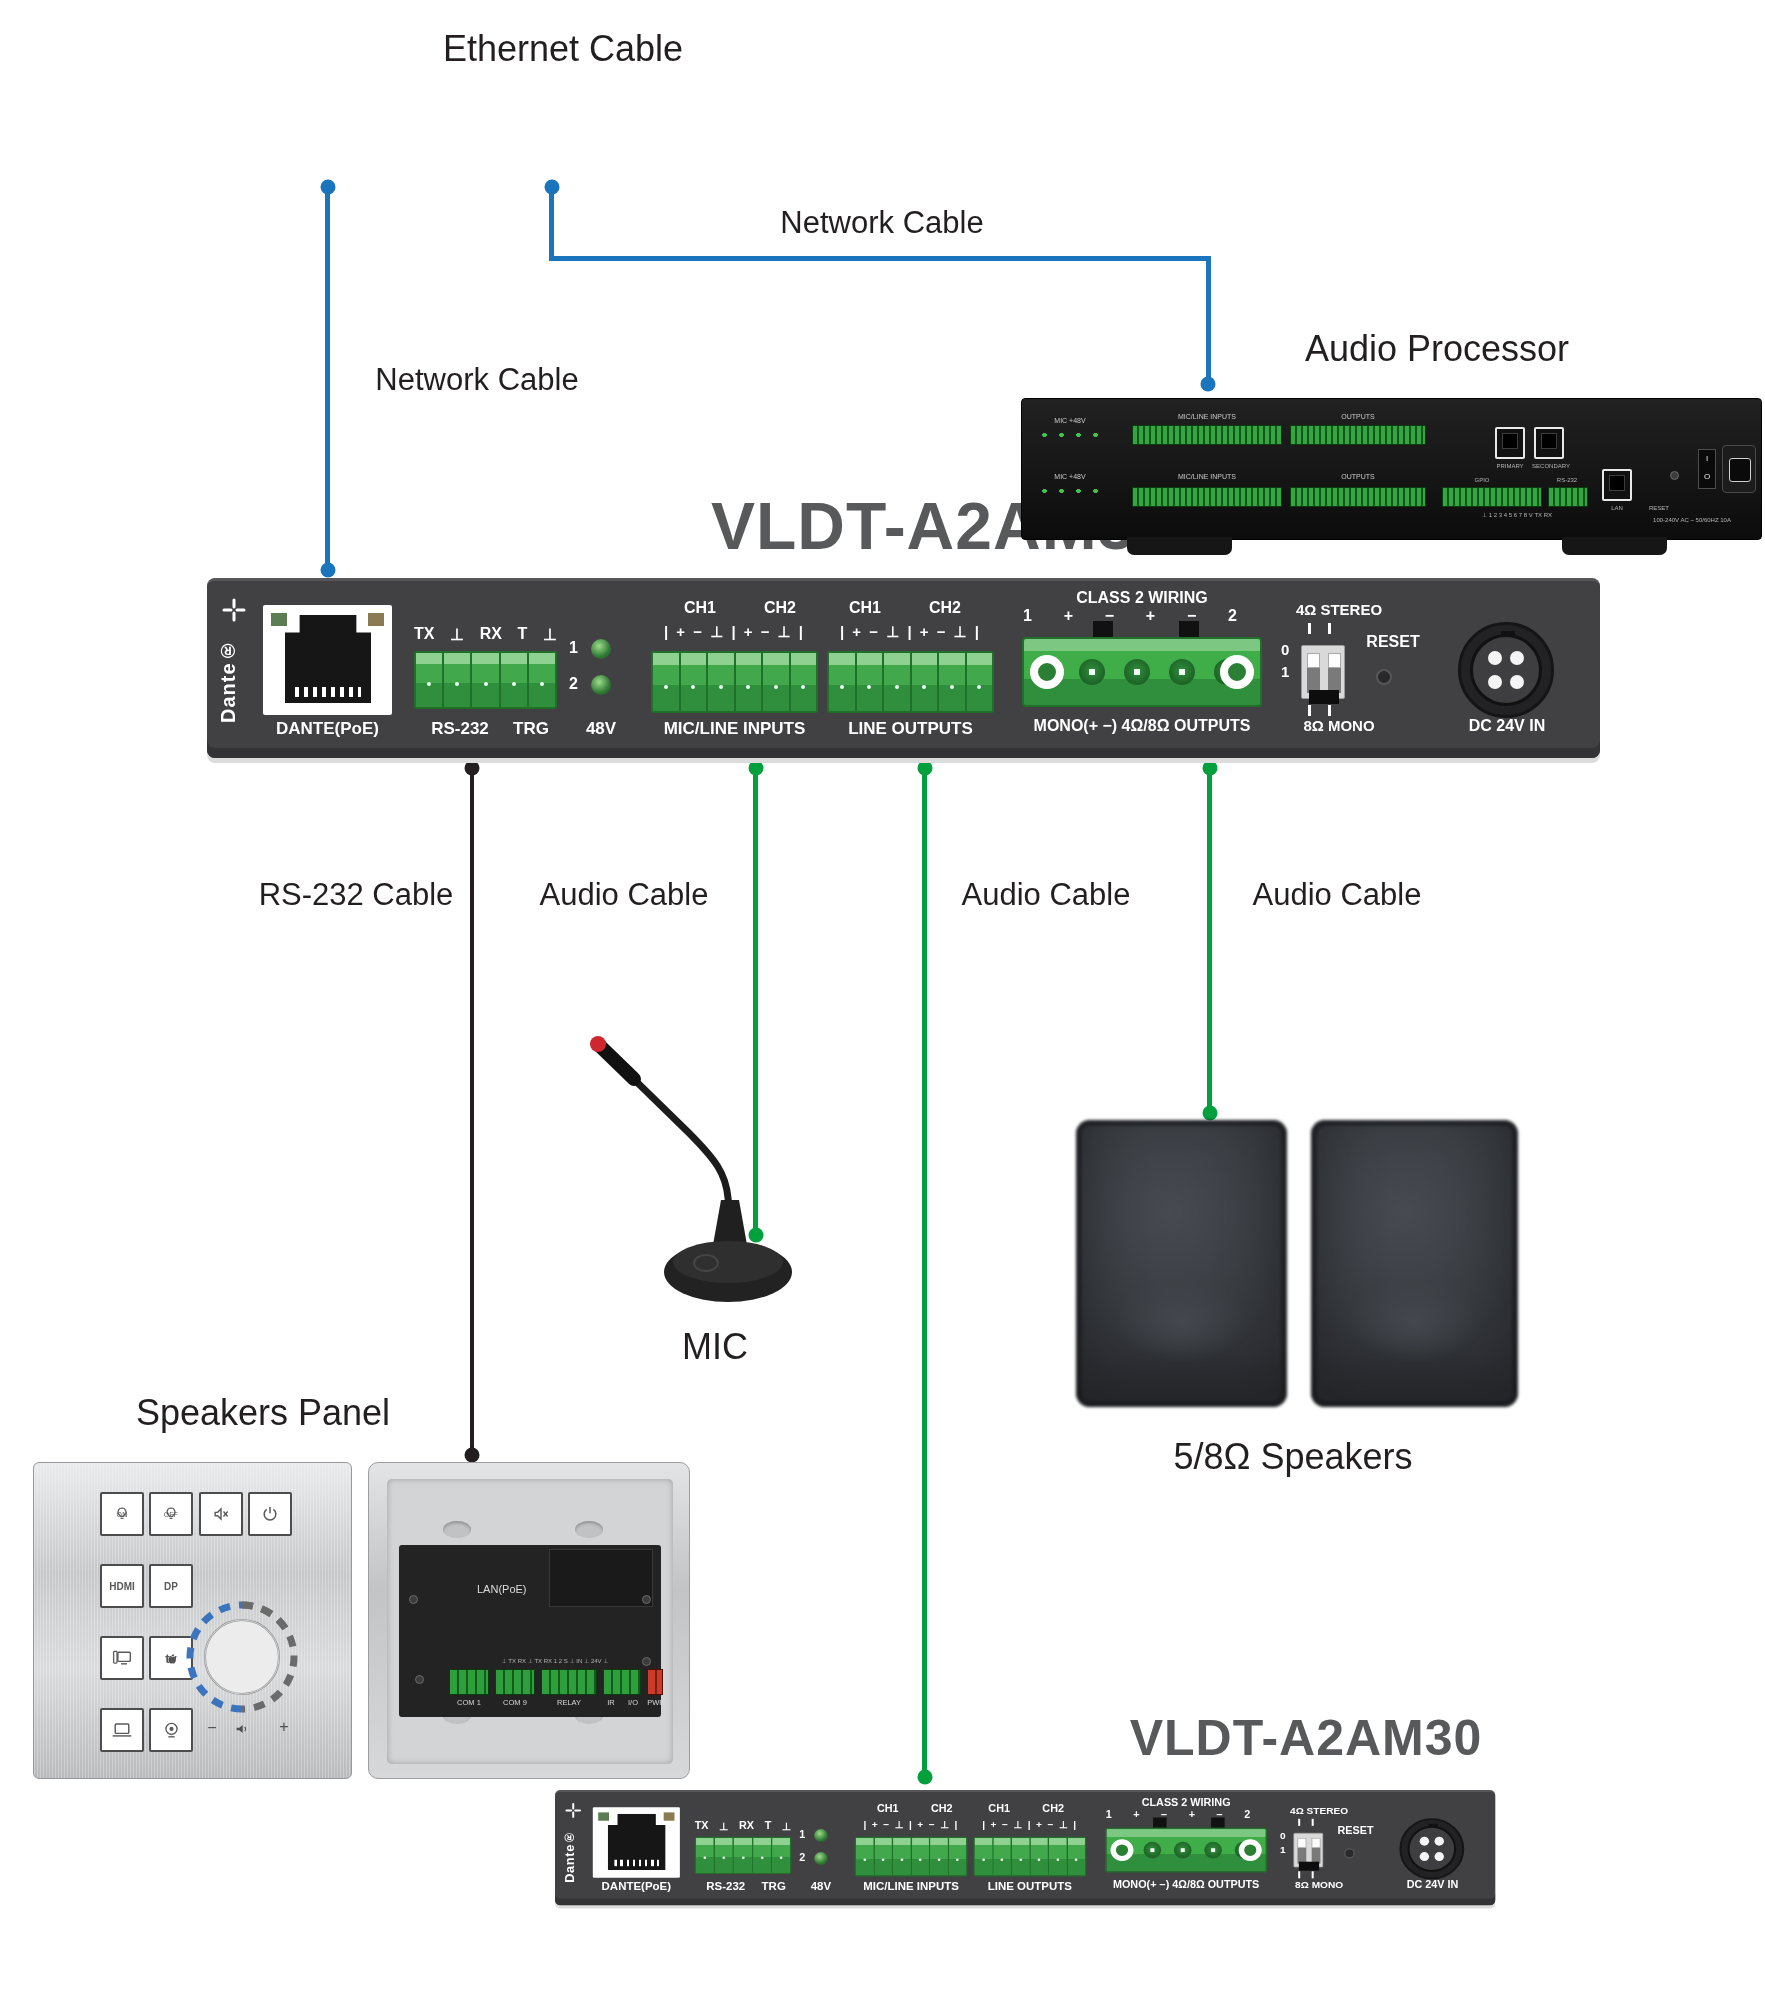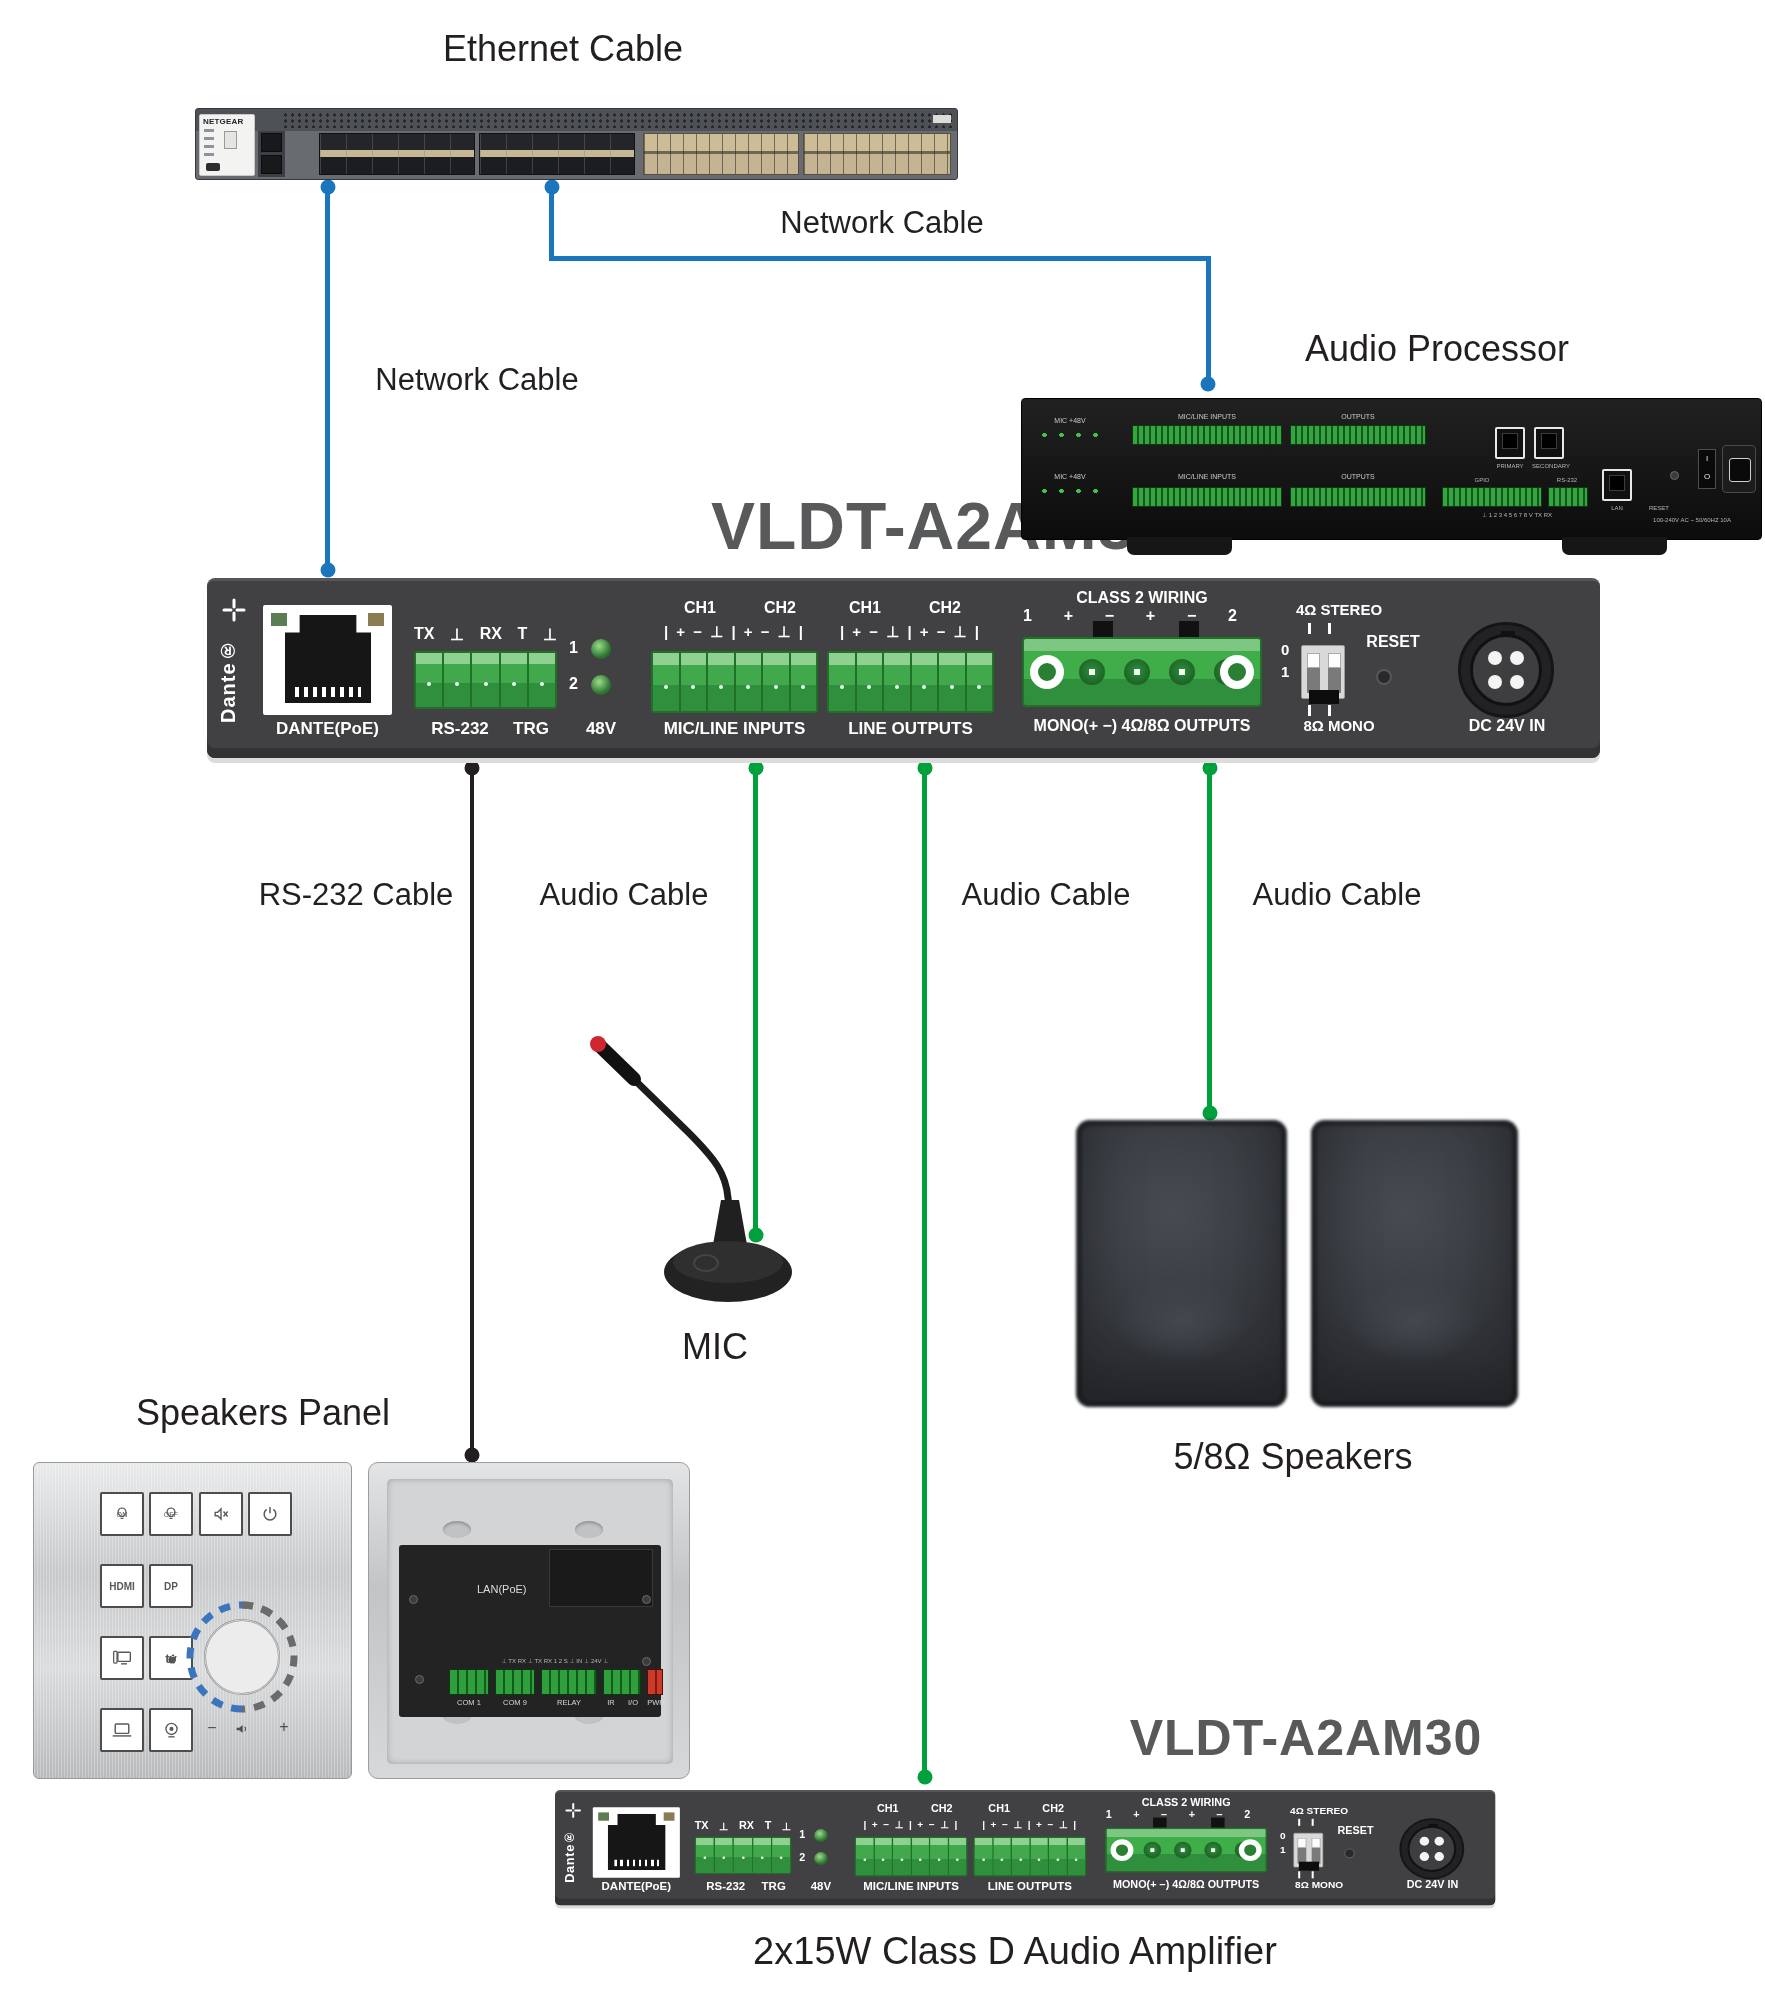--- a/index.html
+++ b/index.html
@@ -125,21 +125,20 @@
 
 <div id="stage">
 
   <span class="cap" style="left:563px;top:28px">Ethernet Cable</span>
   <span class="cap" style="left:1437px;top:328px">Audio Processor</span>
   <span class="model" style="left:942px;top:488px;font-size:66px">VLDT-A2AM30</span>
   <span class="cap" style="left:263px;top:1392px">Speakers Panel</span>
   <span class="cap" style="left:715px;top:1326px">MIC</span>
   <span class="cap" style="left:1293px;top:1436px">5/8Ω Speakers</span>
   <span class="model" style="left:1306px;top:1709px;font-size:50px">VLDT-A2AM30</span>
-  <span class="cap" style="left:1015px;top:1930px;font-size:38px">2x15W Class D Audio Amplifier</span>
 
   <span class="cab" style="left:882px;top:205px">Network Cable</span>
   <span class="cab" style="left:477px;top:362px">Network Cable</span>
   <span class="cab" style="left:356px;top:877px">RS-232 Cable</span>
   <span class="cab" style="left:624px;top:877px">Audio Cable</span>
   <span class="cab" style="left:1046px;top:877px">Audio Cable</span>
   <span class="cab" style="left:1337px;top:877px">Audio Cable</span>
 
   <div class="line blue" style="left:325px;top:185px;width:5px;height:390px"></div>
   <div class="line blue" style="left:549px;top:185px;width:5px;height:76px"></div>
@@ -156,38 +155,20 @@
   <div class="dot blue" style="left:1208px;top:384px"></div>
   <div class="dot blackc" style="left:472px;top:768px"></div>
   <div class="dot blackc" style="left:472px;top:1455px"></div>
   <div class="dot green" style="left:756px;top:768px"></div>
   <div class="dot green" style="left:756px;top:1235px"></div>
   <div class="dot green" style="left:925px;top:768px"></div>
   <div class="dot green" style="left:925px;top:1777px"></div>
   <div class="dot green" style="left:1210px;top:768px"></div>
   <div class="dot green" style="left:1210px;top:1113px"></div>
 
-  <div class="sw">
-    <div class="sw-vent"></div>
-    <div class="sw-module">
-      <span class="sw-brand">NETGEAR</span>
-      <div class="sw-bars"></div>
-      <div class="sw-disp"></div>
-      <div class="sw-usb"></div>
-    </div>
-    <div class="sw-rjpair">
-      <div class="sw-rj" style="top:2px"></div>
-        <div class="sw-rj" style="top:24px"></div>
-    </div>
-    <div class="sfp" style="left:123px;width:156px"></div>
-    <div class="sfp" style="left:283px;width:156px"></div>
-    <div class="rjbank" style="left:447px;width:156px"></div>
-    <div class="rjbank" style="left:607px;width:148px"></div>
-    <div class="sw-chip"></div>
-  </div>
 
   <div class="proc">
     <span class="micro" style="left:48px;top:18px">MIC +48V</span>
     <div class="ledrow" style="left:14px;top:32px"></div>
     <span class="micro" style="left:185px;top:14px">MIC/LINE INPUTS</span>
     <span class="micro" style="left:336px;top:14px">OUTPUTS</span>
     <div class="comb" style="left:110px;top:26px;width:150px"></div>
     <div class="comb" style="left:268px;top:26px;width:136px"></div>
 
     <span class="micro" style="left:48px;top:74px">MIC +48V</span>

